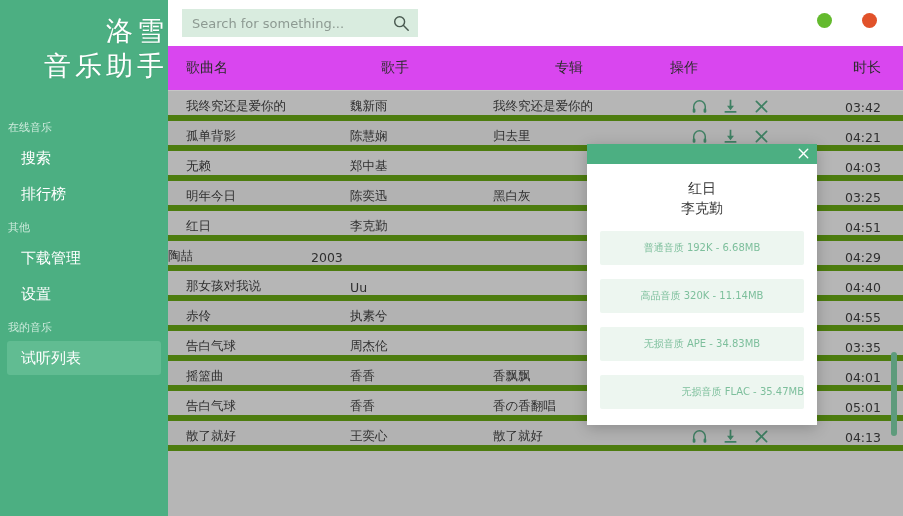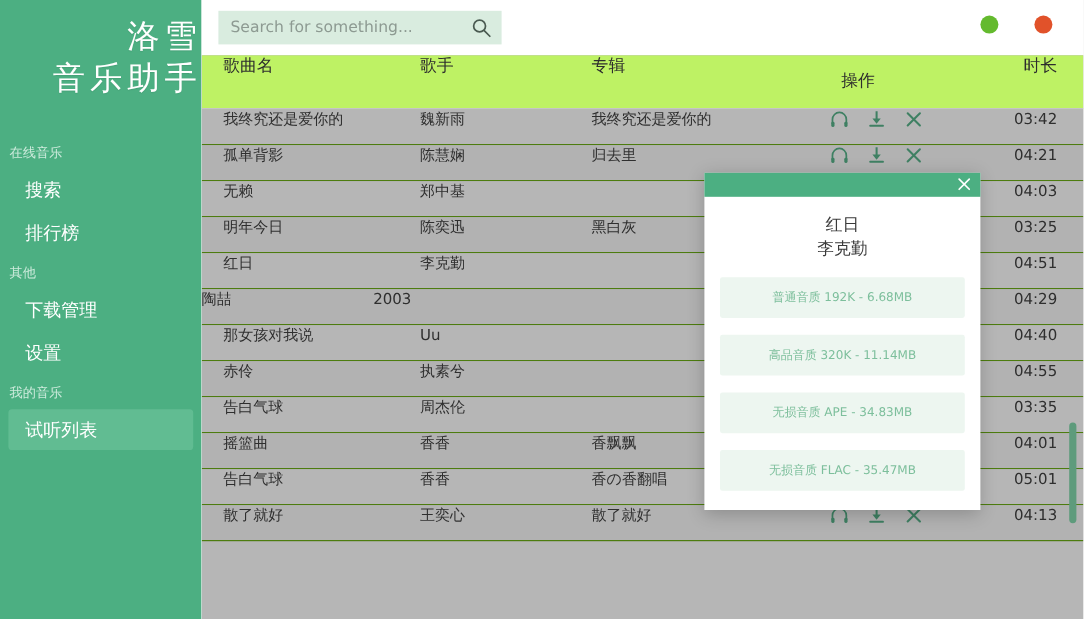--- a/index.html
+++ b/index.html
@@ -108,34 +108,36 @@
   
   .table-area {
     position: absolute;
     left: 0; right: 0; top: 46px; bottom: 0;
     background: #b6b6b6;
     overflow: hidden;
   }
   .thead {
     display: flex;
     height: 45px;
-    background: #bef264;
+    align-items: center;
+    background: #d946ef;
     border-bottom: 1px solid #c6c6c6;
     font-size: 14px;
     color: #2d2d2d;
+    gap: 31px;
   }
   .tbody { position: relative; }
   .trow {
     display: flex;
     height: 30px;
-    align-items: flex-start;
+    align-items: flex-end;
     font-size: 12.5px;
     color: #2f2f2f;
     background: #b6b6b6;
-    border-bottom: 1px solid #4d7c0f;
+    border-bottom: 6px solid #4d7c0f;
   }
   .trow:nth-child(even) { background: #b2b2b2; }
   .c-title { flex: 0 0 182px; padding-left: 18px; overflow: hidden; white-space: nowrap; }
   .c-artist { flex: 0 0 143px; overflow: hidden; white-space: nowrap; }
   .c-album { flex: 1 1 auto; overflow: hidden; white-space: nowrap; }
   .c-ops   { flex: 0 0 120px; display: flex; align-items: center; gap: 14px; }
   .c-dur   { flex: 0 0 92px; text-align: right; padding-right: 22px; }
   .thead .c-ops { justify-content: flex-start; padding-left: 10px; }
   .thead .c-album { padding-left: 0; }
   .op-icon { width: 17px; height: 17px; cursor: pointer; display: block; }
@@ -196,21 +198,21 @@
     border: none;
     border-radius: 2px;
     height: 34px;
     margin-bottom: 14px;
     font-size: 10px;
     color: #7dbf9c;
     cursor: pointer;
     text-align: center;
     font-family: "DejaVu Sans", "Liberation Sans", sans-serif;
   }
-  .quality-btn:last-child { margin-bottom: 0; }
+  .quality-btn:last-child { margin-bottom: 0; text-align: right; }
 </style>
 </head>
 <body>
 
 <div id="app">
 
   <aside class="sidebar">
     <div class="brand">
       <div class="brand-line">洛雪</div>
       <div class="brand-line">音乐助手</div>

